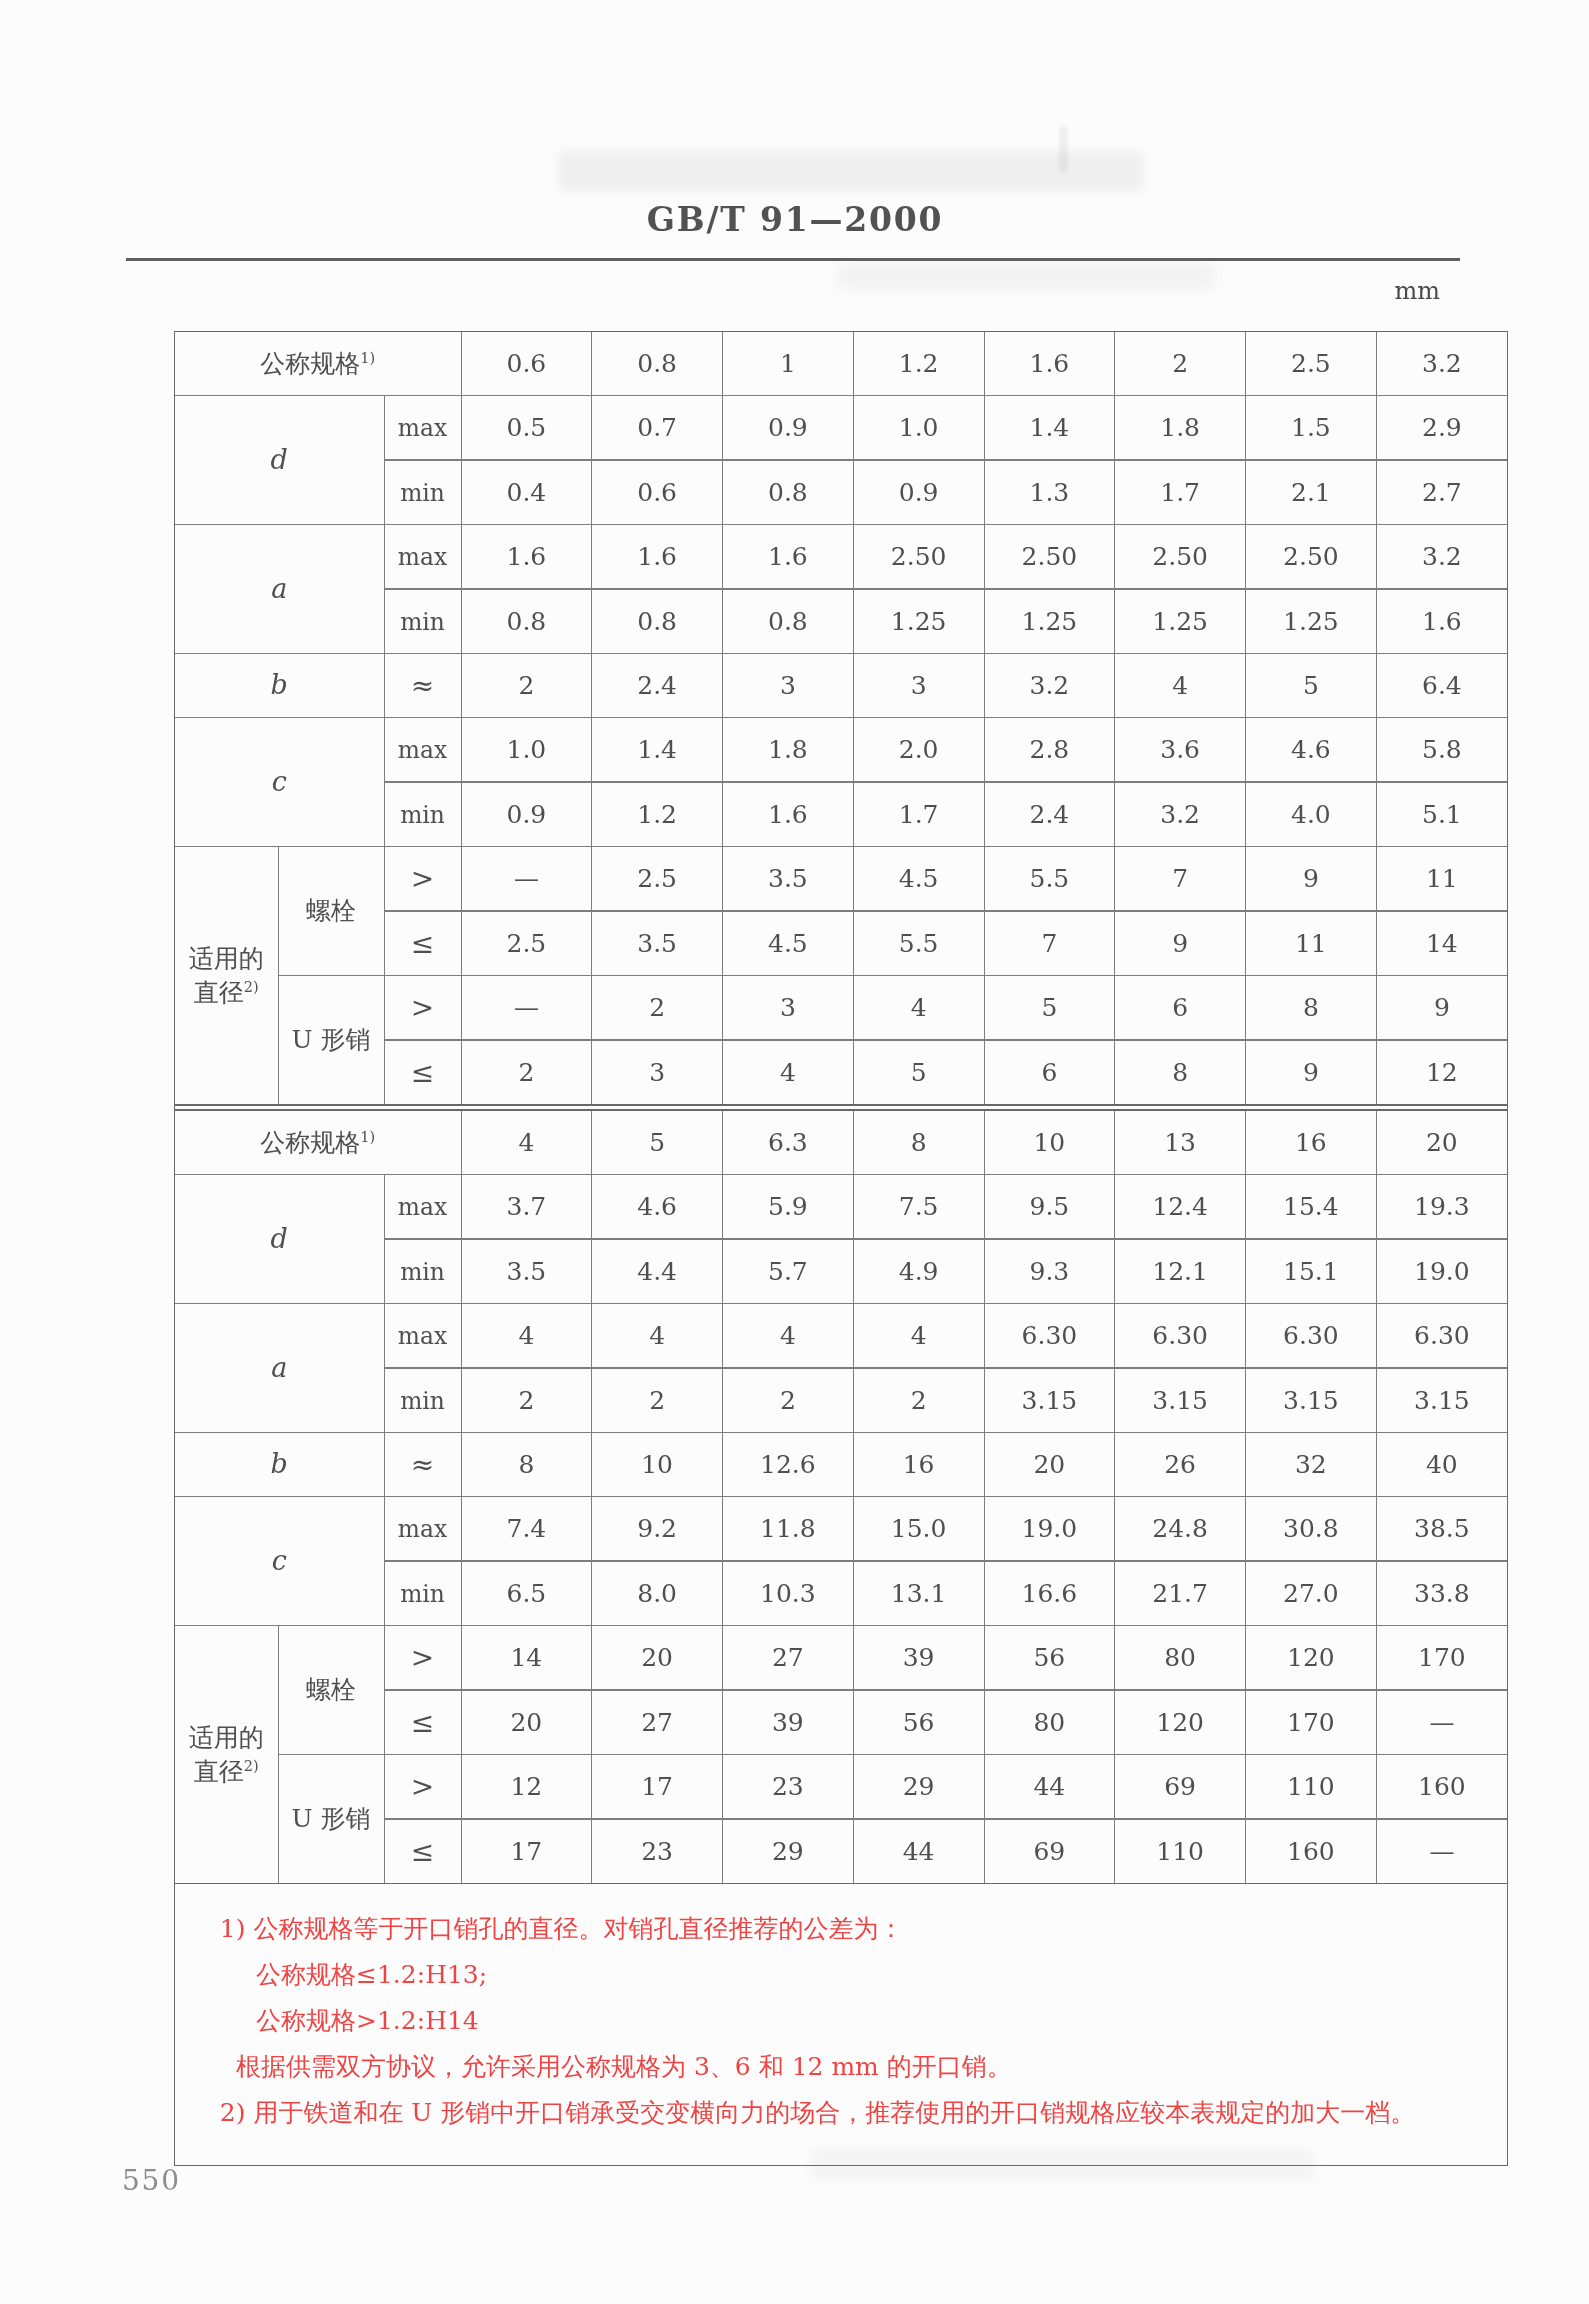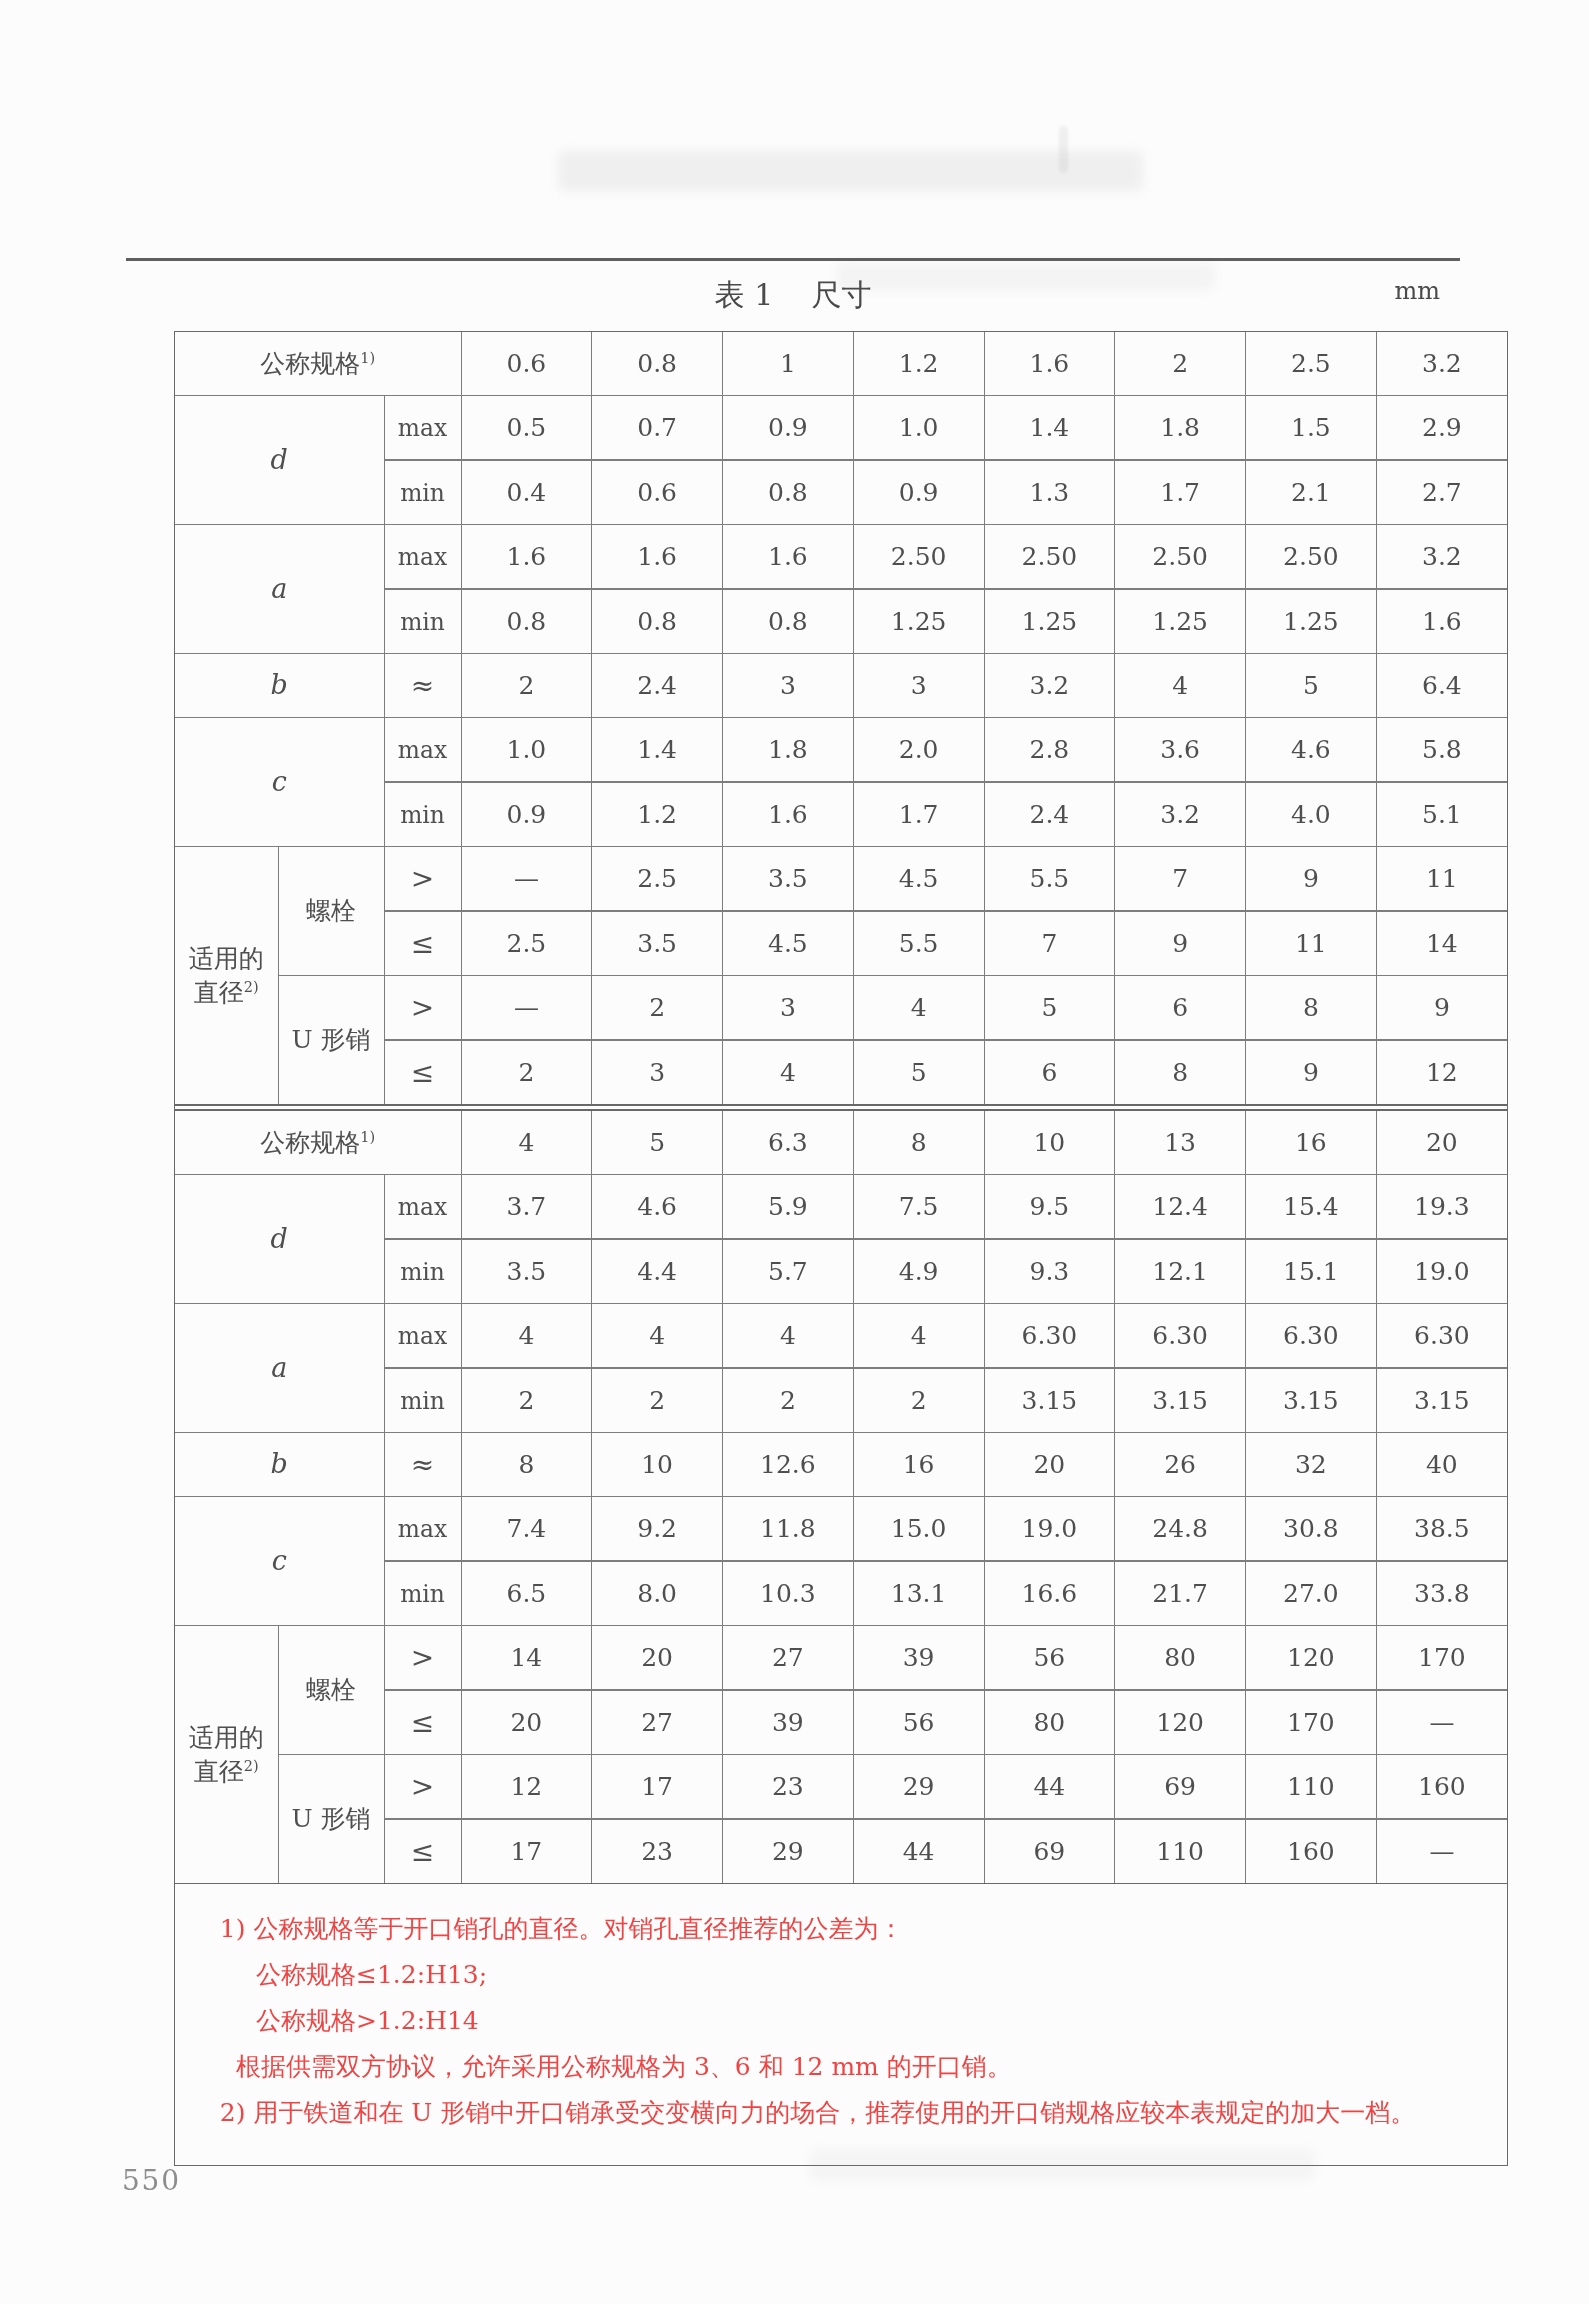--- a/index.html
+++ b/index.html
@@ -145,24 +145,24 @@
 </head>
 <body>
 
 <div class="page">
 
   <div class="artifact art1"></div>
   <div class="artifact art2"></div>
   <div class="artifact art3"></div>
   <div class="artifact art4"></div>
 
+  <div class="std-code">GB/T 91—2000</div>
   <div class="head-rule"></div>
 
   <div class="caption-row">
-    <div class="caption">表 1    尺寸</div>
     <div class="unit">mm</div>
   </div>
 
   <div class="table-frame">
     <table class="dims">
       <colgroup>
         <col style="width:103px">
         <col style="width:106px">
         <col style="width:77px">
         <col>

